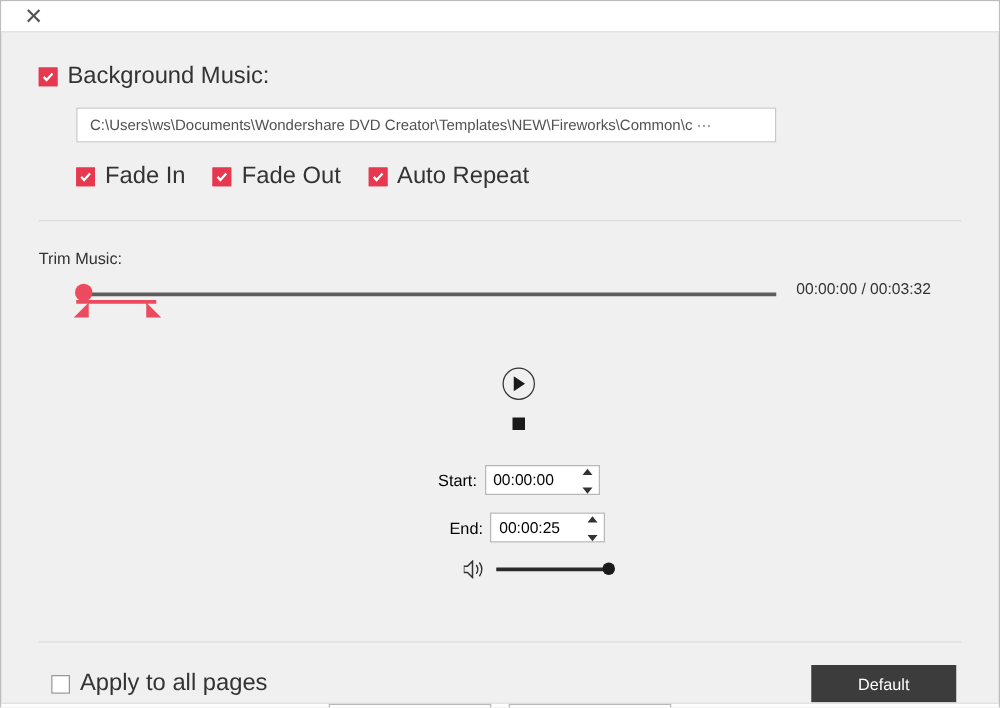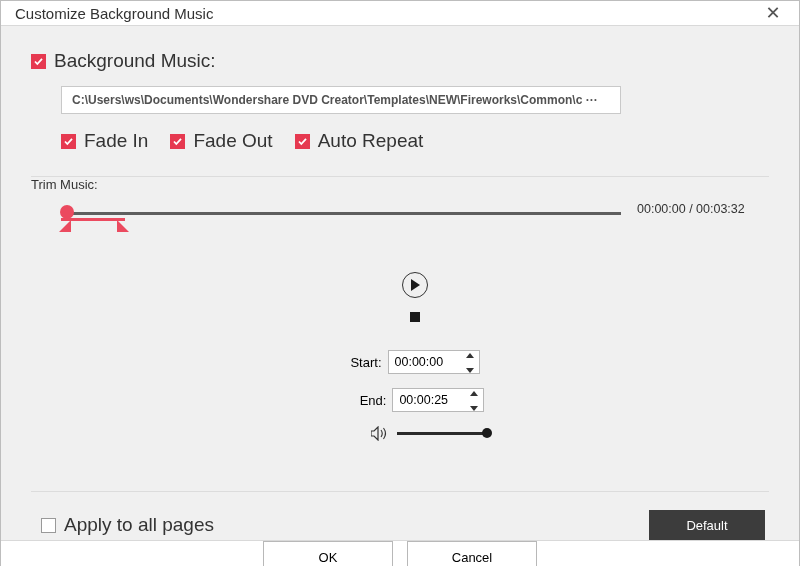--- a/index.html
+++ b/index.html
@@ -72,31 +72,31 @@
     height: 28px;
     width: 560px;
     font-size: 12px;
     color: #525252;
     background: #fff;
     border: 1px solid #c9c9c9;
     line-height: 26px;
     overflow: hidden;
     white-space: nowrap;
     cursor: text;
-    font-weight: bold;
   }
   .opts-row {
     display: flex;
     gap: 22px;
     margin-left: 30px;
     font-size: 13px;
   }
   .section {
     margin-top: 24px;
     border-top: 1px solid #dcdcdc;
+    padding-top: 22px;
   }
   .trim-label {
     font-size: 13px;
     color: #333;
     margin-bottom: 10px;
   }
   .slider-row {
     display: flex;
     align-items: flex-start;
     gap: 16px;
@@ -285,21 +285,20 @@
     justify-content: center;
     cursor: pointer;
   }
 </style>
 </head>
 <body>
 
 <div class="window">
 
   <div class="titlebar">
-    <span class="title">Customize Background Music</span>
     <span class="close">✕</span>
   </div>
 
   <div class="content">
 
     <div class="cb-row">
       <span class="chk">
         <svg width="11" height="11" viewBox="0 0 11 11">
             <path d="M2 5.5 L4.3 8 L9 2.8" stroke="#fff" stroke-width="1.8" fill="none"></path>
           </svg>

